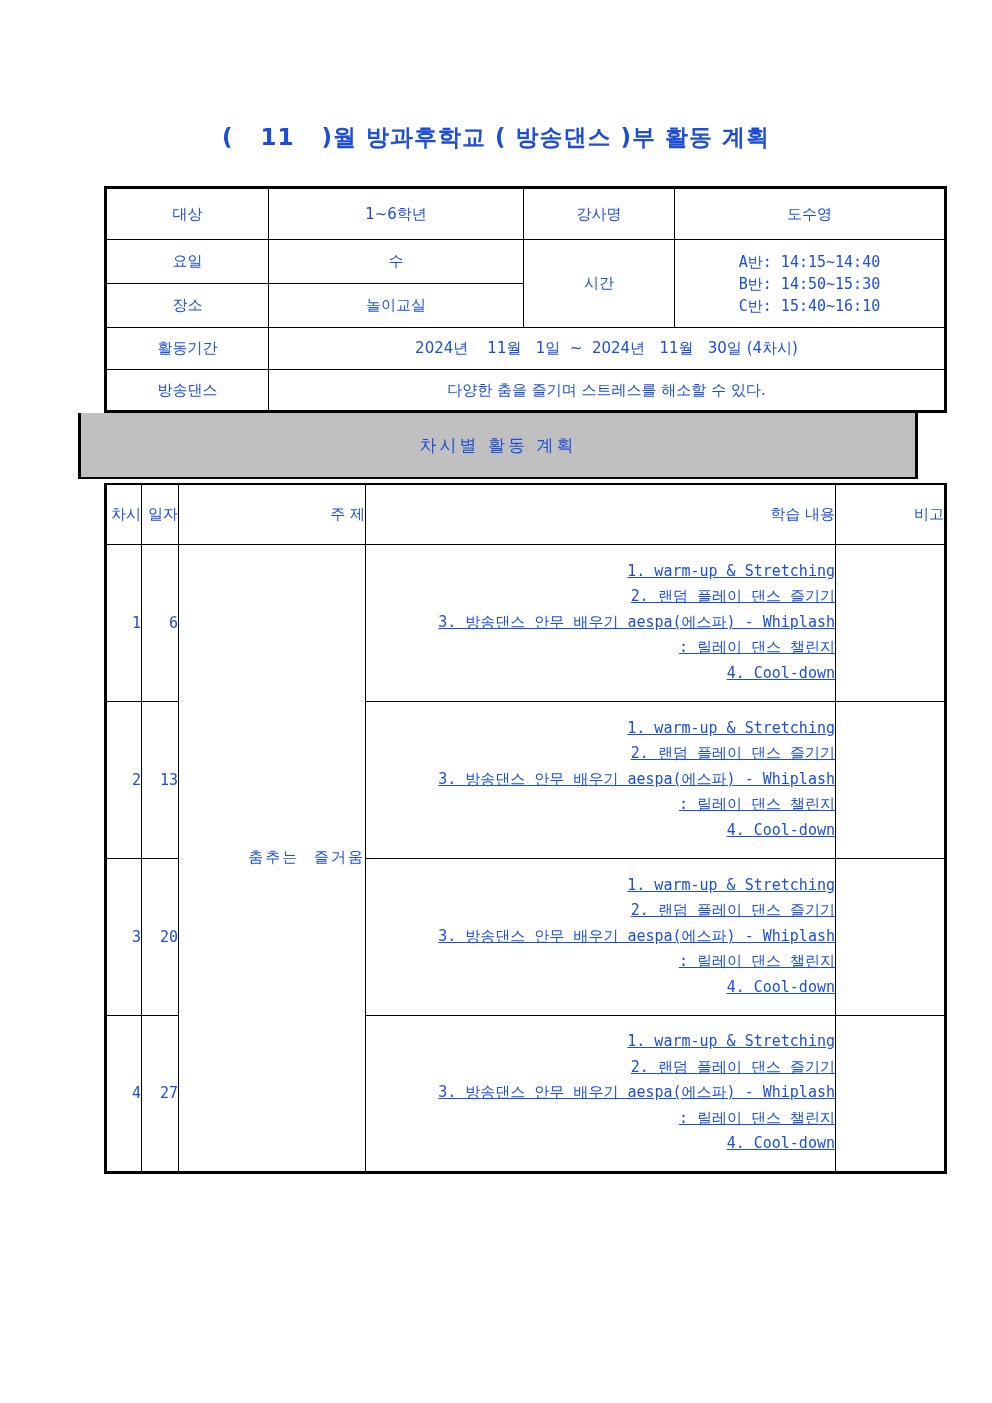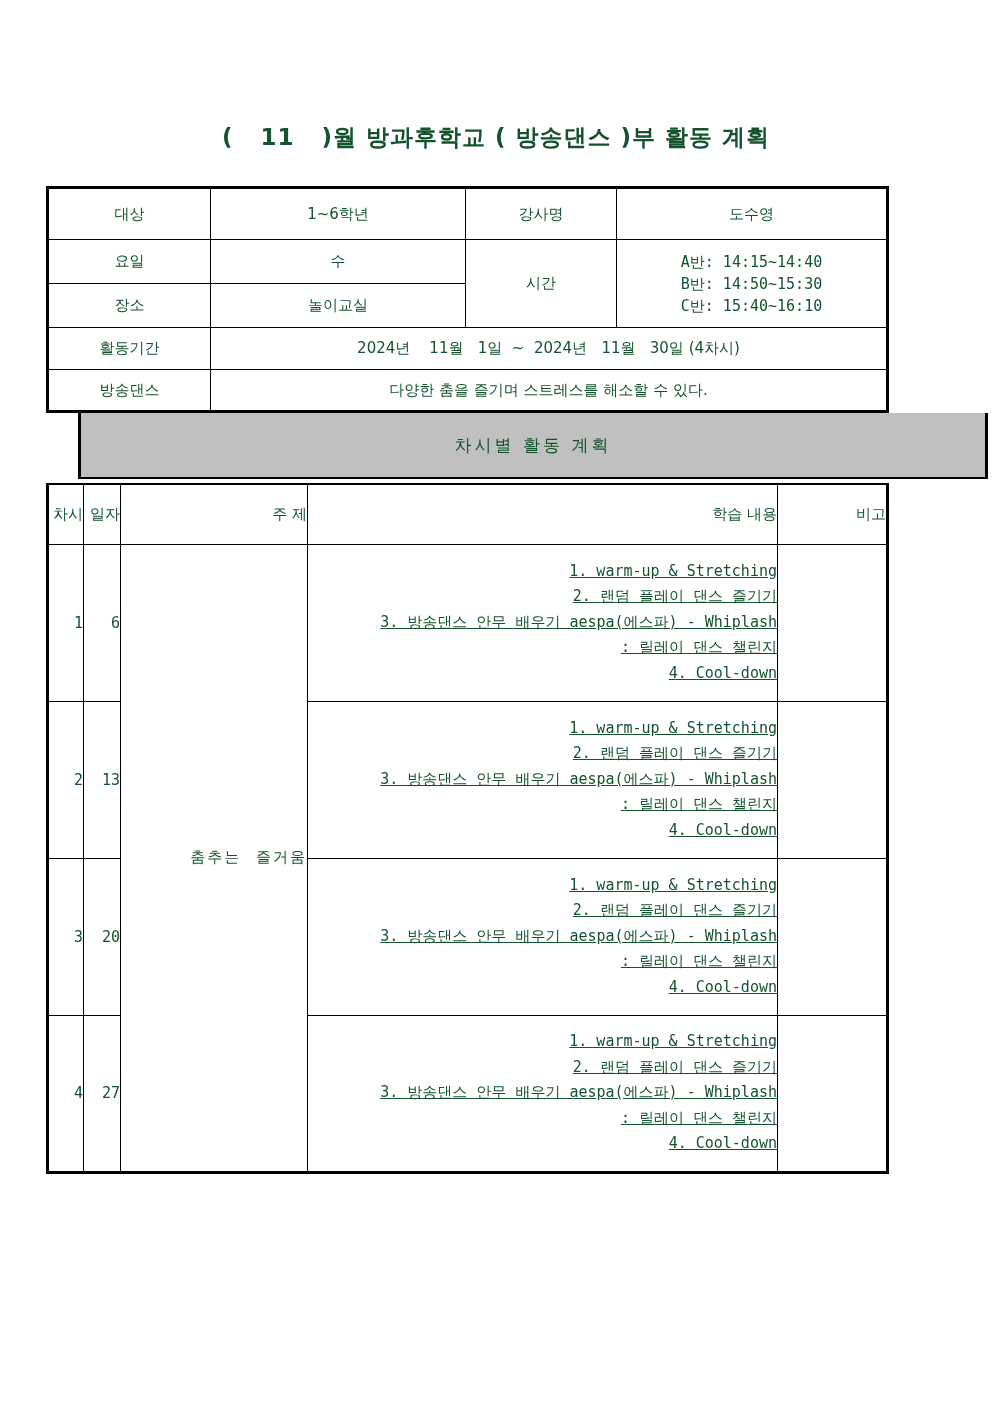--- a/index.html
+++ b/index.html
@@ -1,42 +1,42 @@
 <!DOCTYPE html>
 <html><head>
 <meta charset="utf-8">
 <style>
   html,body { margin:0; padding:0; background:#ffffff; }
   .page {
-    width:992px; height:1403px; background:#ffffff; color:#14532d;
+    width:992px; height:1403px; background:#ffffff; color:#1d4ed8;
     font-family:"DejaVu Sans", sans-serif; position:relative; overflow:hidden;
   }
   .doc-title {
     padding-top:122px; text-align:center; font-size:23px; font-weight:bold;
     white-space:pre; letter-spacing:1px;
   }
   table.tbl {
     border-collapse:collapse; table-layout:fixed; width:840px;
-    margin-left:46px; box-sizing:border-box;
+    margin-left:104px; box-sizing:border-box;
   }
   .info-table { margin-top:33px; border:3px solid #000; }
   .info-table td {
     border:1px solid #000; text-align:center; vertical-align:middle;
     font-size:15px; padding:0; overflow:hidden;
   }
   .label-cell { }
   .time-cell {
     text-align:left; padding-left:10px;
     font-family:"DejaVu Sans Mono","DejaVu Sans",monospace;
     font-size:14px; line-height:22px;
   }
   .pre { white-space:pre; }
   .bold { font-weight:normal; }
   .section-band {
-    width:910px; margin-left:78px; height:66px; box-sizing:border-box;
+    width:840px; margin-left:78px; height:66px; box-sizing:border-box;
     background:#c0c0c0; border:3px solid #000; border-top:none; border-bottom-width:2px;
     display:flex; align-items:center; justify-content:center;
     font-size:17px; letter-spacing:3px;
   }
   .schedule-table { margin-top:4px; border:3px solid #000; border-top:2px solid #000; }
   .schedule-table th, .schedule-table td {
     border:1px solid #000; vertical-align:middle; text-align:right;
     font-weight:normal; font-size:15px; padding:0; overflow:hidden;
   }
   .content-cell {

